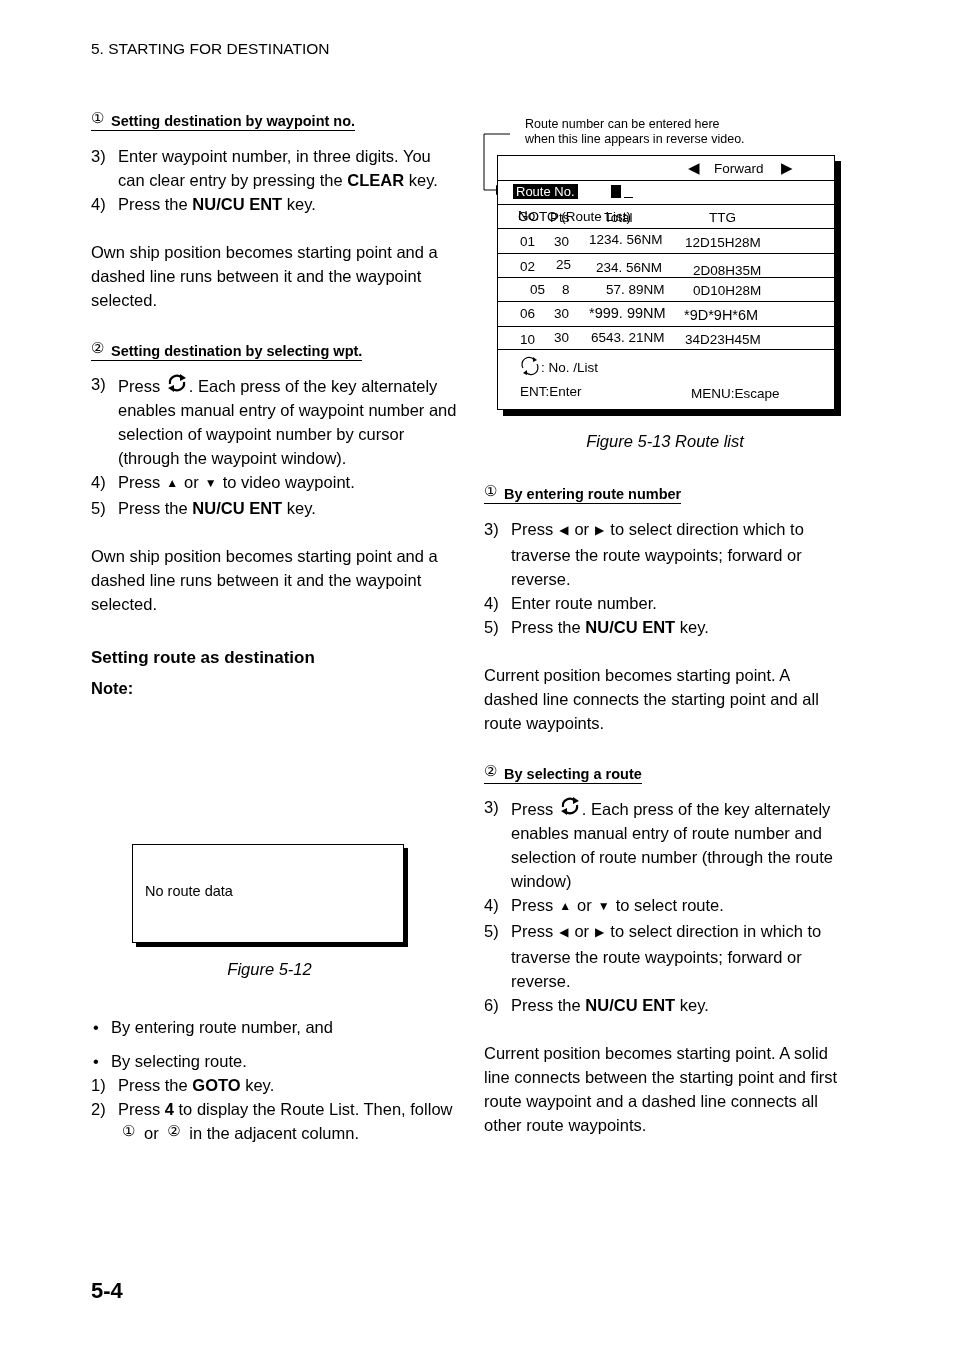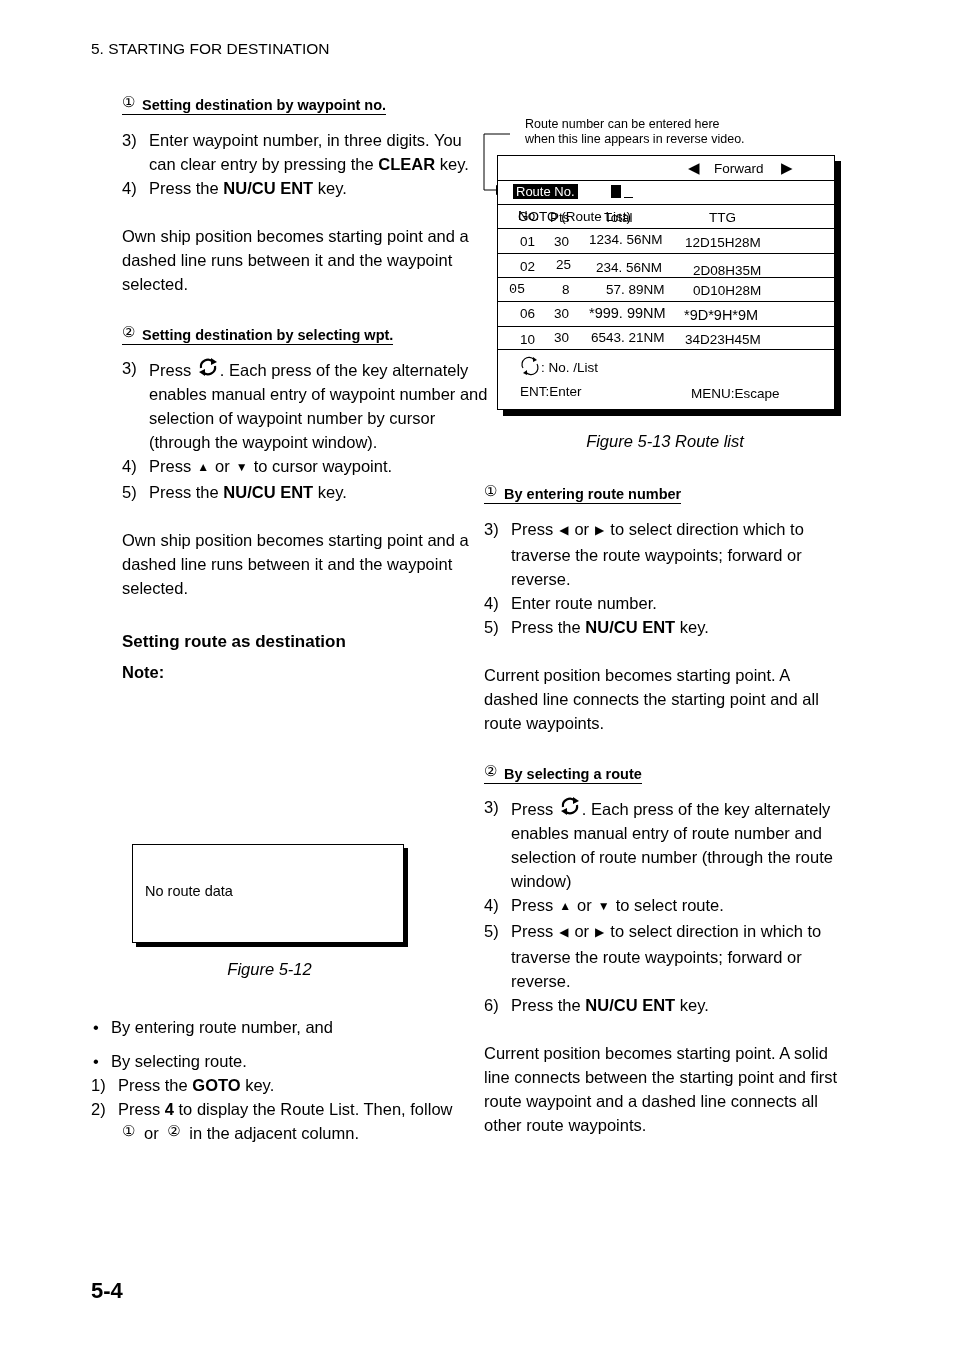--- a/index.html
+++ b/index.html
@@ -38,21 +38,21 @@
   .rev { background: #000; color: #fff; padding: 0 3px; font-size: 13px; }
   .cursor-block { display: inline-block; width: 10px; height: 13px; background: #000; vertical-align: -1px; }
   .cursor-under { display: inline-block; width: 9px; border-bottom: 1px solid #000; margin-left: 3px; height: 12px; vertical-align: -1px; }
   .pagenum { left: 91px; top: 1278px; font-size: 22px; font-weight: bold; }
 </style>
 </head>
 <body>
 
 <div class="abs header">5. STARTING FOR DESTINATION</div>
 
-<div class="col colL" style="top:92px;margin-left:31px;">
+<div class="col colL" style="top:108px;">
   <div class="sec-title">
     <span class="circ">①</span><span>Setting destination by waypoint no.</span>
   </div>
   <div style="height:12px"></div>
   <div class="step">
     <span class="num">3)</span>
     <span class="txt"><span>Enter waypoint number, in three digits. You can clear entry by pressing the </span><b>CLEAR</b><span> key.</span></span>
   </div>
   <div class="step">
     <span class="num">4)</span>
@@ -70,21 +70,21 @@
     <span class="num">3)</span>
     <span class="txt"><span>Press</span> <svg class="cycle" viewBox="0 0 24 22">
           <path d="M5 12 A7 7 0 0 1 17 6" fill="none" stroke="#000" stroke-width="2.2"></path>
           <path d="M19 10 A7 7 0 0 1 7 16" fill="none" stroke="#000" stroke-width="2.2"></path>
           <polygon points="15,2 21,6 15,9" fill="#000"></polygon>
           <polygon points="9,13 3,16 9,20" fill="#000"></polygon>
         </svg><span>. Each press of the key alternately enables manual entry of waypoint number and selection of waypoint number by cursor (through the waypoint window).</span></span>
   </div>
   <div class="step">
     <span class="num">4)</span>
-    <span class="txt"><span>Press</span><span class="tri">▲</span><span>or</span><span class="tri">▼</span><span>to cursor waypoint.</span></span>
+    <span class="txt"><span>Press</span><span class="tri">▲</span><span>or</span><span class="tri">▼</span><span>to video waypoint.</span></span>
   </div>
   <div class="step">
     <span class="num">5)</span>
     <span class="txt"><span>Press the </span><b>NU/CU ENT</b><span> key.</span></span>
   </div>
   <div style="height:24px"></div>
   <p>Own ship position becomes starting point and a dashed line runs between it and the waypoint selected.</p>
 
   <div style="height:30px"></div>
   <div class="h2">Setting route as destination</div>
@@ -153,30 +153,30 @@
     <span class="cell" style="left:91px;top:3px;">1234. 56NM</span>
     <span class="cell" style="left:187px;top:6px;">12D15H28M</span>
   </div>
   <div class="row" style="top:98px;height:23px;">
     <span class="cell" style="left:22px;top:5px;">02</span>
     <span class="cell" style="left:58px;top:3px;">25</span>
     <span class="cell" style="left:98px;top:6px;">234. 56NM</span>
     <span class="cell" style="left:195px;top:9px;">2D08H35M</span>
   </div>
   <div class="row" style="top:122px;height:23px;">
-    <span class="cell" style="left:11px;top:4px;font-family:Liberation Mono, monospace;">05</span>
+    <span class="cell" style="left:32px;top:4px;">05</span>
     <span class="cell" style="left:64px;top:4px;">8</span>
     <span class="cell" style="left:108px;top:4px;">57. 89NM</span>
     <span class="cell" style="left:195px;top:5px;">0D10H28M</span>
   </div>
   <div class="row" style="top:146px;height:24px;">
     <span class="cell" style="left:22px;top:4px;">06</span>
     <span class="cell" style="left:56px;top:4px;">30</span>
     <span class="cell" style="left:91px;top:3px;font-size:14.5px;">*999. 99NM</span>
-    <span class="cell" style="left:186px;top:5px;font-size:14.5px;">*9D*9H*9M</span>
+    <span class="cell" style="left:186px;top:5px;font-size:14.5px;">*9D*9H*6M</span>
   </div>
   <div class="row" style="top:171px;height:22px;">
     <span class="cell" style="left:22px;top:5px;">10</span>
     <span class="cell" style="left:56px;top:3px;">30</span>
     <span class="cell" style="left:93px;top:3px;">6543. 21NM</span>
     <span class="cell" style="left:187px;top:5px;">34D23H45M</span>
   </div>
 
   <svg class="cell" style="left:22px;top:200px;" width="20" height="20" viewBox="0 0 20 20">
     <path d="M3 12 A7 7 0 0 1 14 3.5" fill="none" stroke="#000" stroke-width="1.2"></path>

